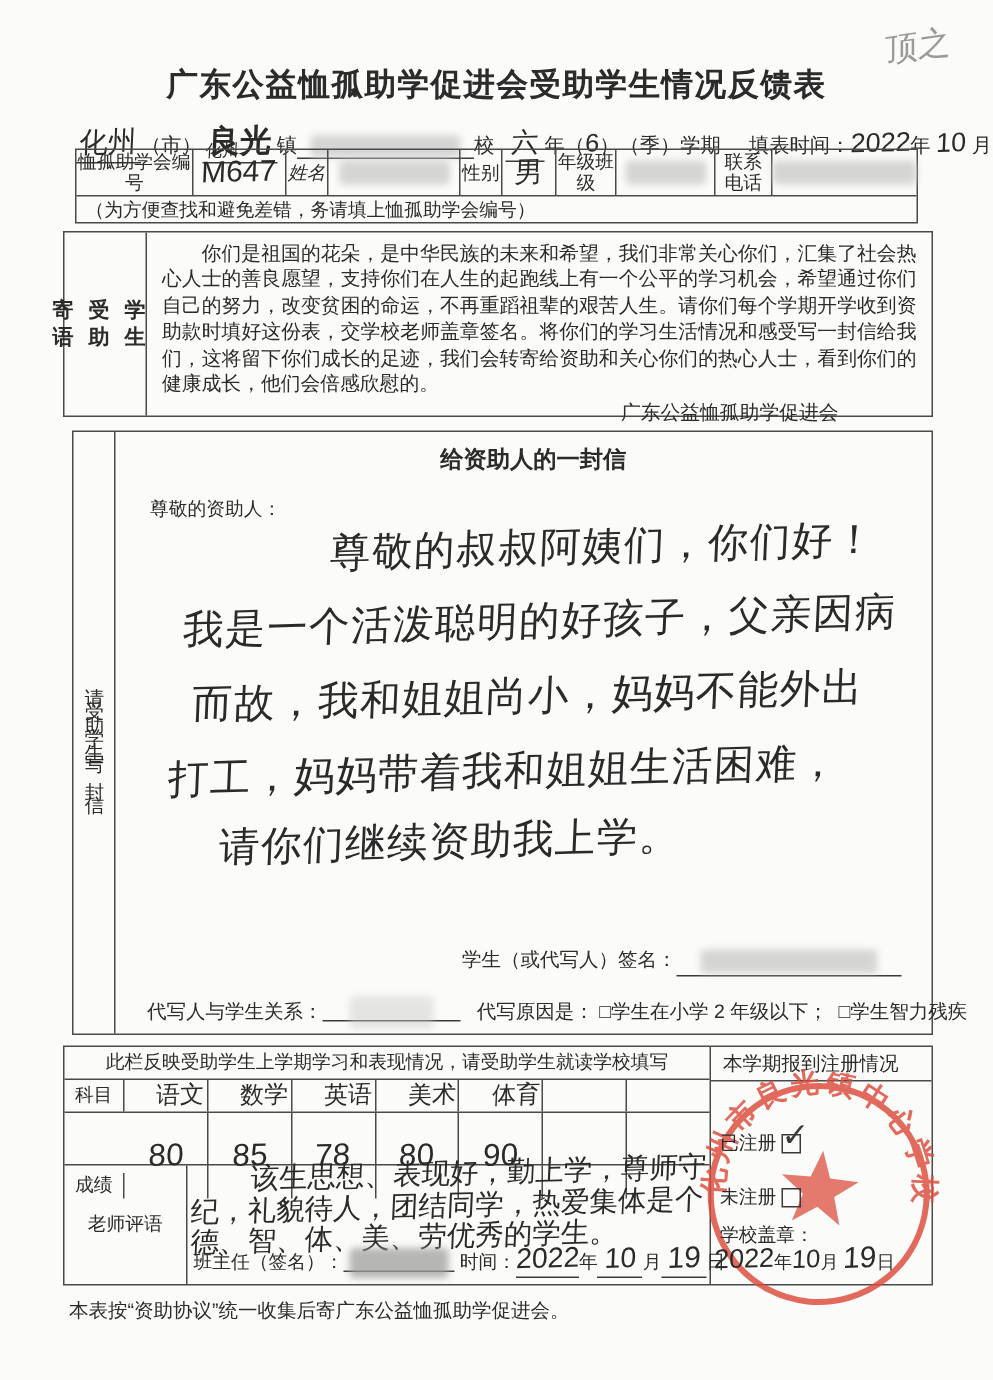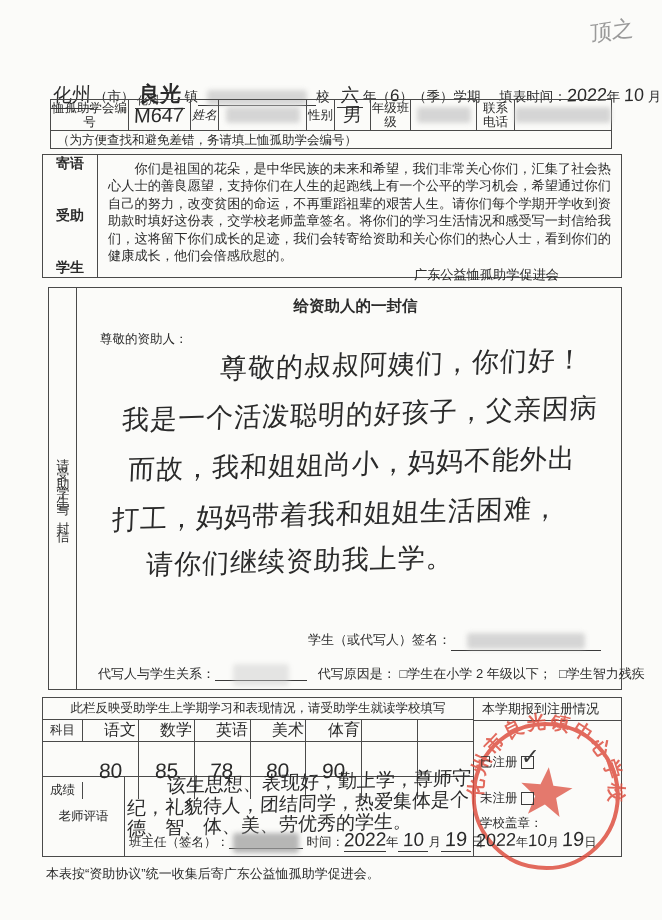--- a/index.html
+++ b/index.html
@@ -10,34 +10,35 @@
   .pencil{color:#9a9a9a;}
   .blur{display:inline-block;background:#c9c9c9;filter:blur(2.5px);opacity:.75;border-radius:3px;vertical-align:middle;}
   .u{display:inline-block;border-bottom:1.2px solid #3a3a3a;text-align:center;}
   .box{display:inline-block;width:13px;height:13px;border:1.7px solid #3a3a3a;box-sizing:border-box;vertical-align:middle;position:relative;}
   .cell{box-sizing:border-box;display:flex;align-items:center;justify-content:center;text-align:center;}
   .br{border-right:1.4px solid #4a4a4a;}
   .bb{border-bottom:1.4px solid #4a4a4a;}
   .title{position:absolute;top:42px;left:0;width:100%;text-align:center;font-size:21px;font-weight:bold;letter-spacing:1px;}
   .corner-note{position:absolute;top:16px;right:28px;font-size:22px;transform:rotate(-8deg) skewX(-8deg);}
   .headline{position:absolute;top:80px;left:50px;width:566px;font-size:13.5px;white-space:nowrap;}
-  .vert-label{display:flex;flex-direction:column;align-items:center;justify-content:space-between;gap:14px;
+  .vert-label{display:flex;align-items:center;justify-content:flex-end;gap:14px;
               font-size:13.5px;height:100%;}
   .stamp{position:absolute;left:-8px;top:16px;width:160px;height:160px;opacity:.82;transform:rotate(6deg);pointer-events:none;}
   .letter-line{position:absolute;font-size:27px;white-space:nowrap;letter-spacing:1px;}
   .small-print{font-size:12.5px;}
   .score-hw{font-size:21px;}
 </style>
 </head>
 <body>
 
 <div class="page">
 
   <div class="corner-note hw pencil">顶之</div>
 
+  <div class="title">广东公益恤孤助学促进会受助学生情况反馈表</div>
 
   <div class="headline">
     <span class="u" style="width:44px;"><span class="hw" style="font-size:19px;">化州</span></span><span>（市）</span><span class="u" style="width:50px;position:relative;"><span class="hw" style="font-size:21px;font-weight:bold;">良光</span><span class="hw" style="position:absolute;left:2px;top:13px;font-size:11px;">化州</span></span><span>镇</span><span class="u" style="width:118px;position:relative;"><span class="blur" style="width:100px;height:15px;"></span></span><span>校</span>&nbsp;
     <span class="u" style="width:26px;"><span class="hw" style="font-size:18px;">六</span></span><span>年（</span><span class="hw" style="font-size:17px;">6</span><span>）（季）学期</span>&nbsp;&nbsp;&nbsp;&nbsp;
     <span>填表时间：</span><span class="hw" style="font-size:18px;">2022</span><span>年</span> <span class="hw" style="font-size:18px;">10</span> <span>月</span> 
   </div>
 
   <div class="tbl" style="top:99px;left:50px;width:562px;height:50px;">
     <div style="display:flex;height:30px;">
       <div class="cell br small-print" style="width:78px;line-height:1.15;">恤孤助学会编号</div>

